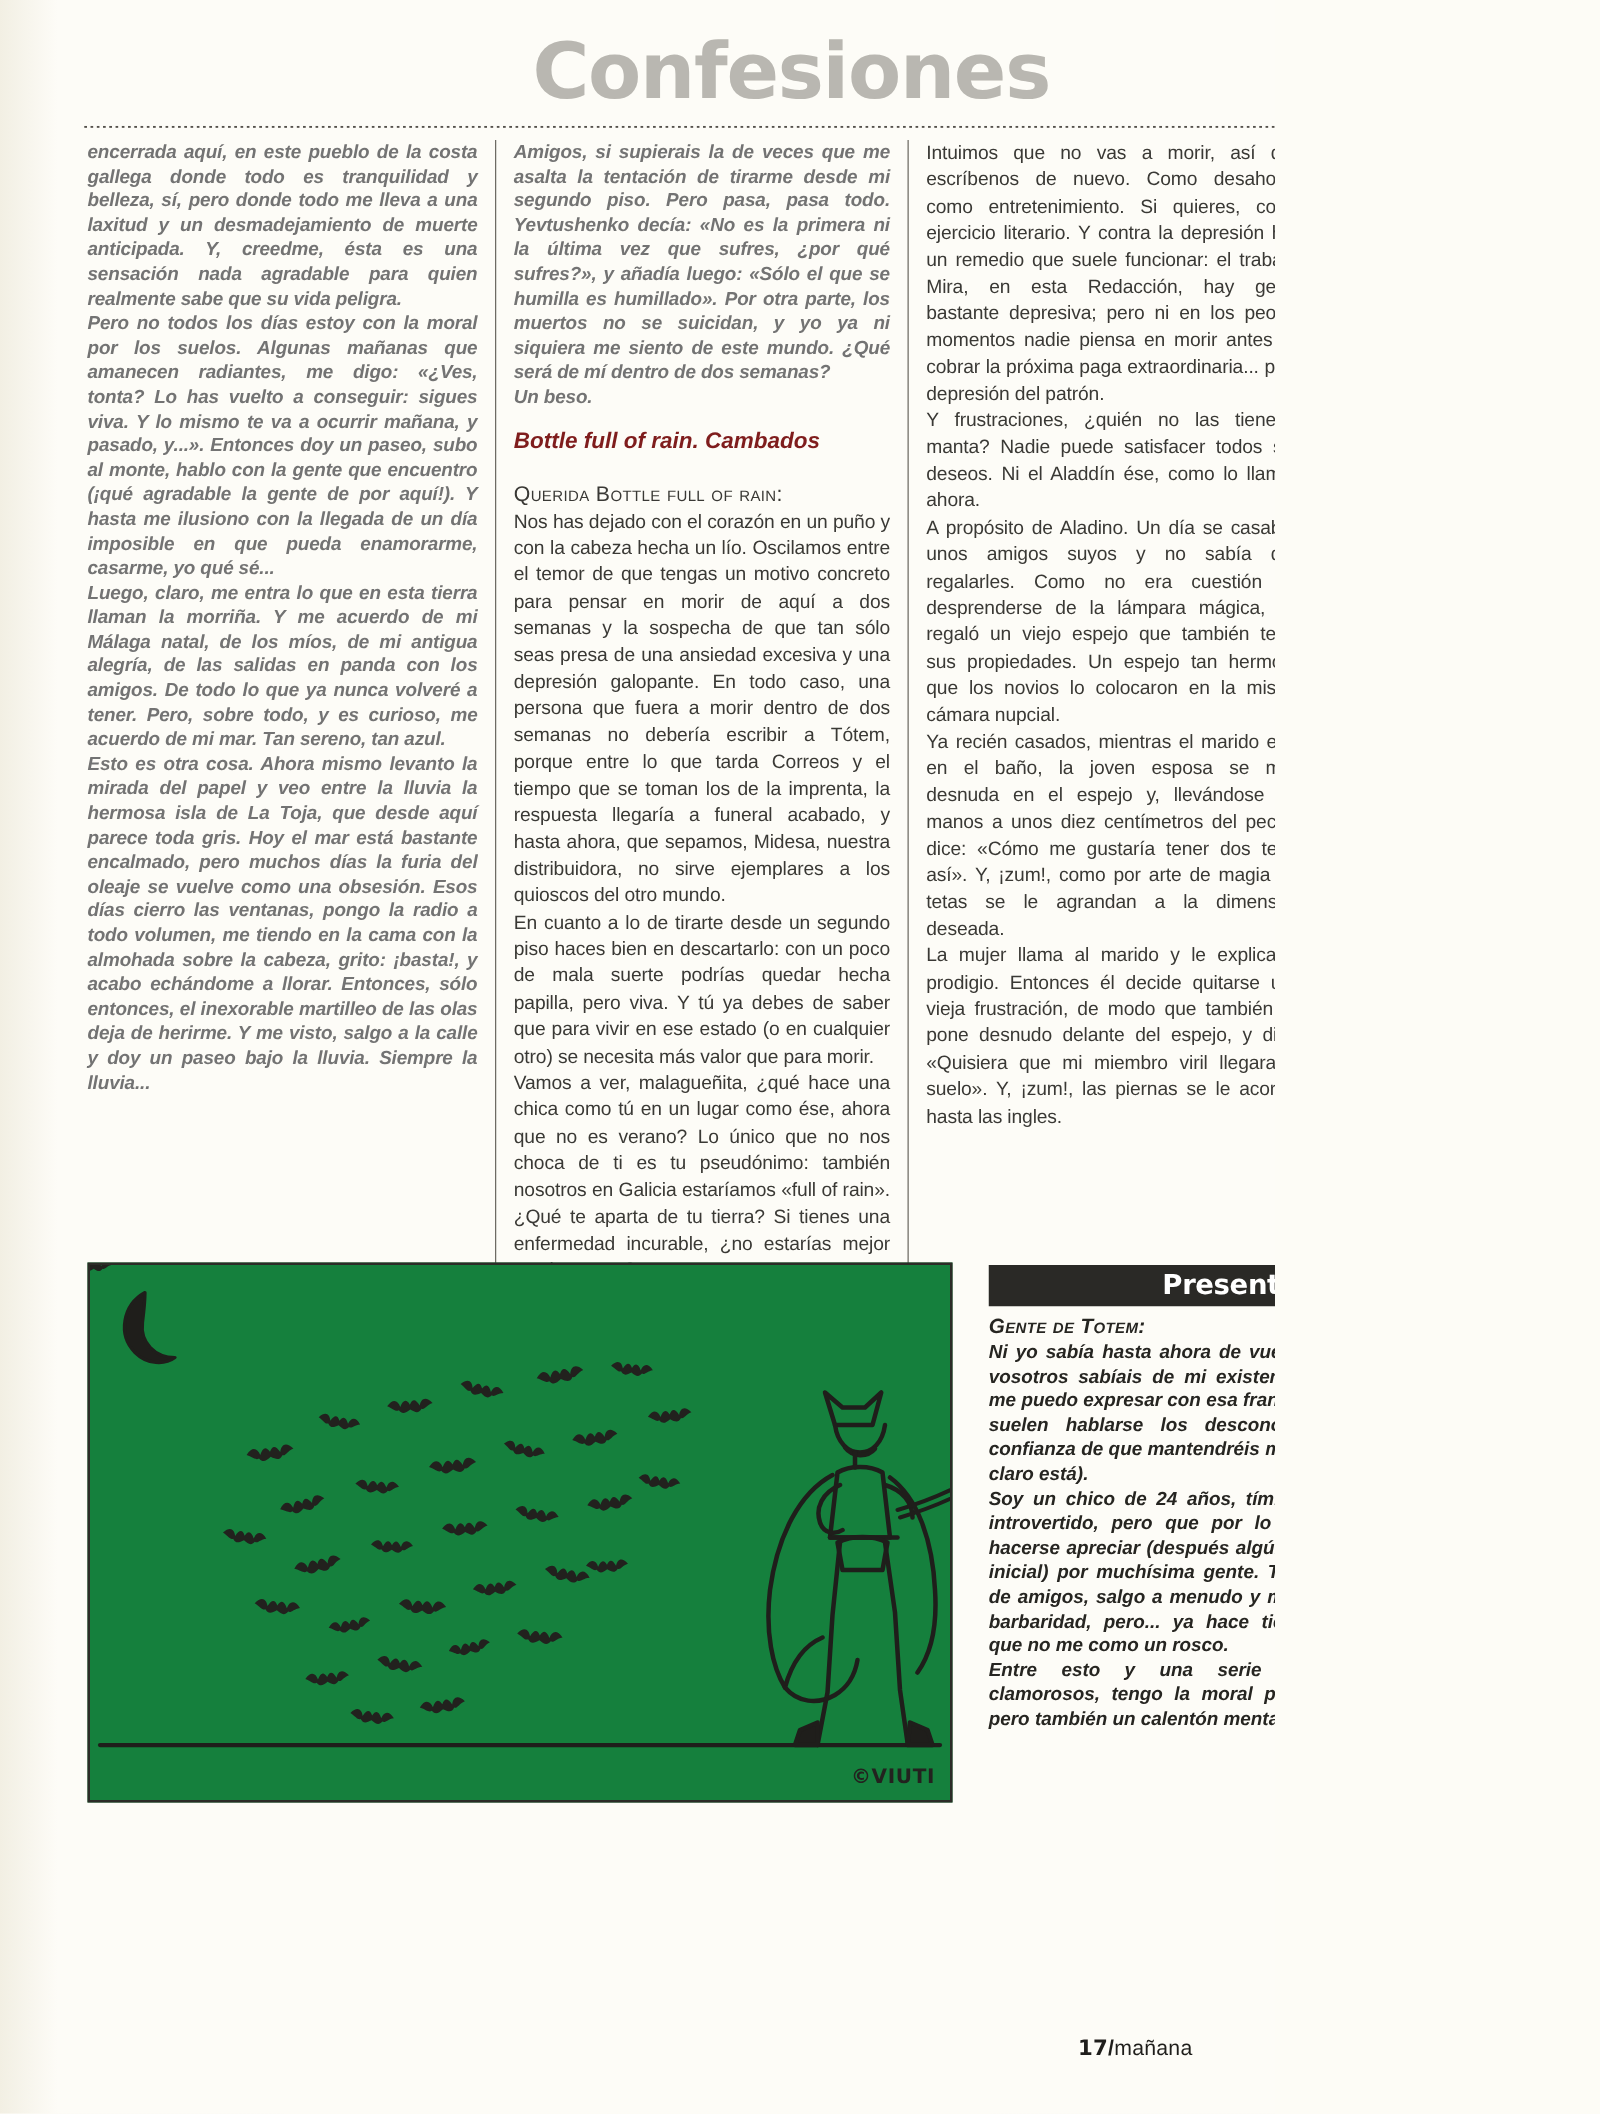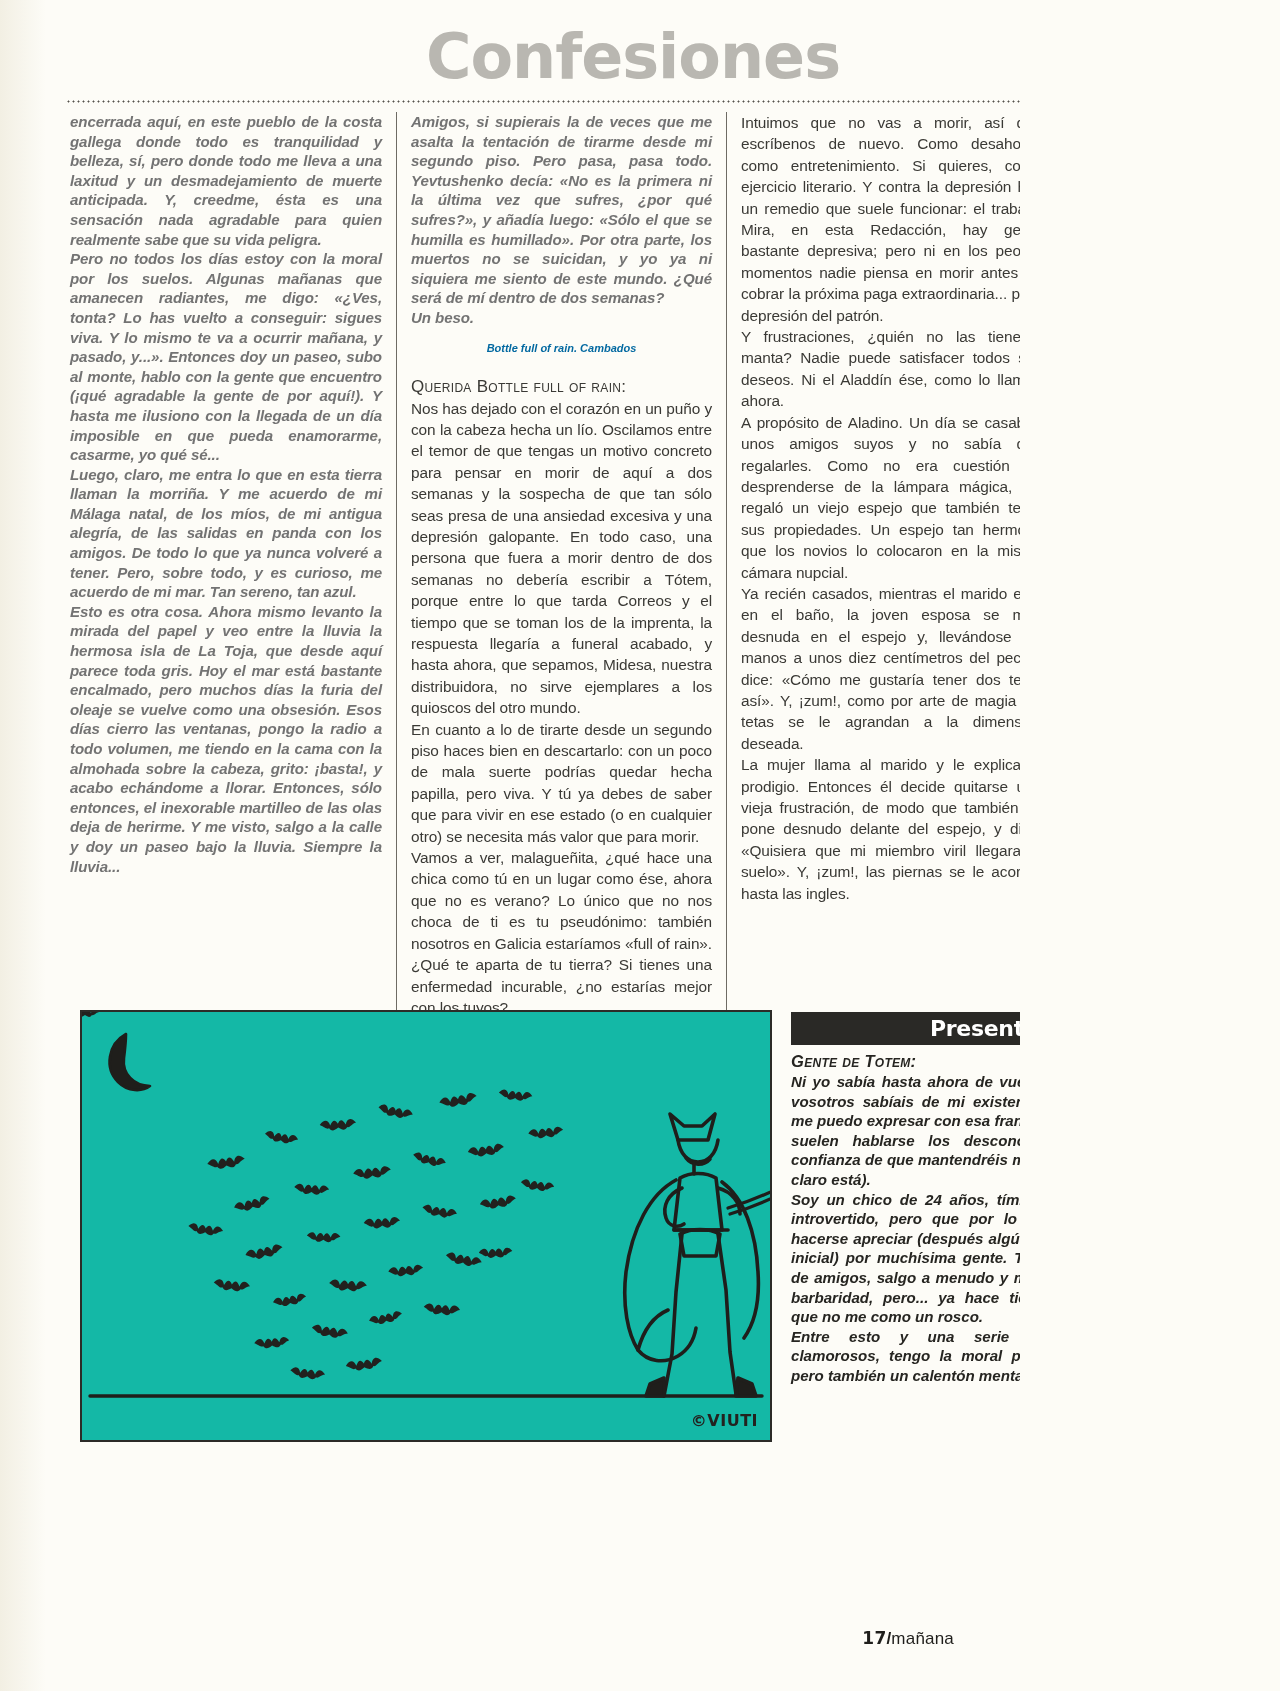--- a/index.html
+++ b/index.html
@@ -73,43 +73,43 @@
   }
   .p-reg{
     font-size:15.4px;
     line-height:21.4px;
     color:#3a3935;
     text-align:justify;
     margin:0;
     letter-spacing:-0.1px;
   }
   .sig{
-    font-size:11px;
+    font-size:18px;
     font-weight:bold;
     font-style:italic;
-    color:#0369a1;
-    text-align:center;
+    color:#7f1d1d;
+    text-align:left;
     margin:14px 0 0 0;
   }
   .salutation{
     font-size:17px;
     color:#3a3935;
     font-variant:small-caps;
     letter-spacing:.3px;
     margin:22px 0 0 0;
     line-height:22px;
   }
 
   
   #cartoon{
     position:absolute;
-    left:80px;top:1010px;
+    left:70px;top:1010px;
     width:692px;height:432px;
     border:2px solid #2c2b27;
-    background:#14b8a6;
+    background:#15803d;
     box-sizing:border-box;
     overflow:hidden;
   }
   #cartoon svg{display:block;}
   #signature{
     position:absolute;
     right:12px;bottom:10px;
     font-family:"DejaVu Sans", sans-serif;
     font-weight:bold;
     font-size:16px;

